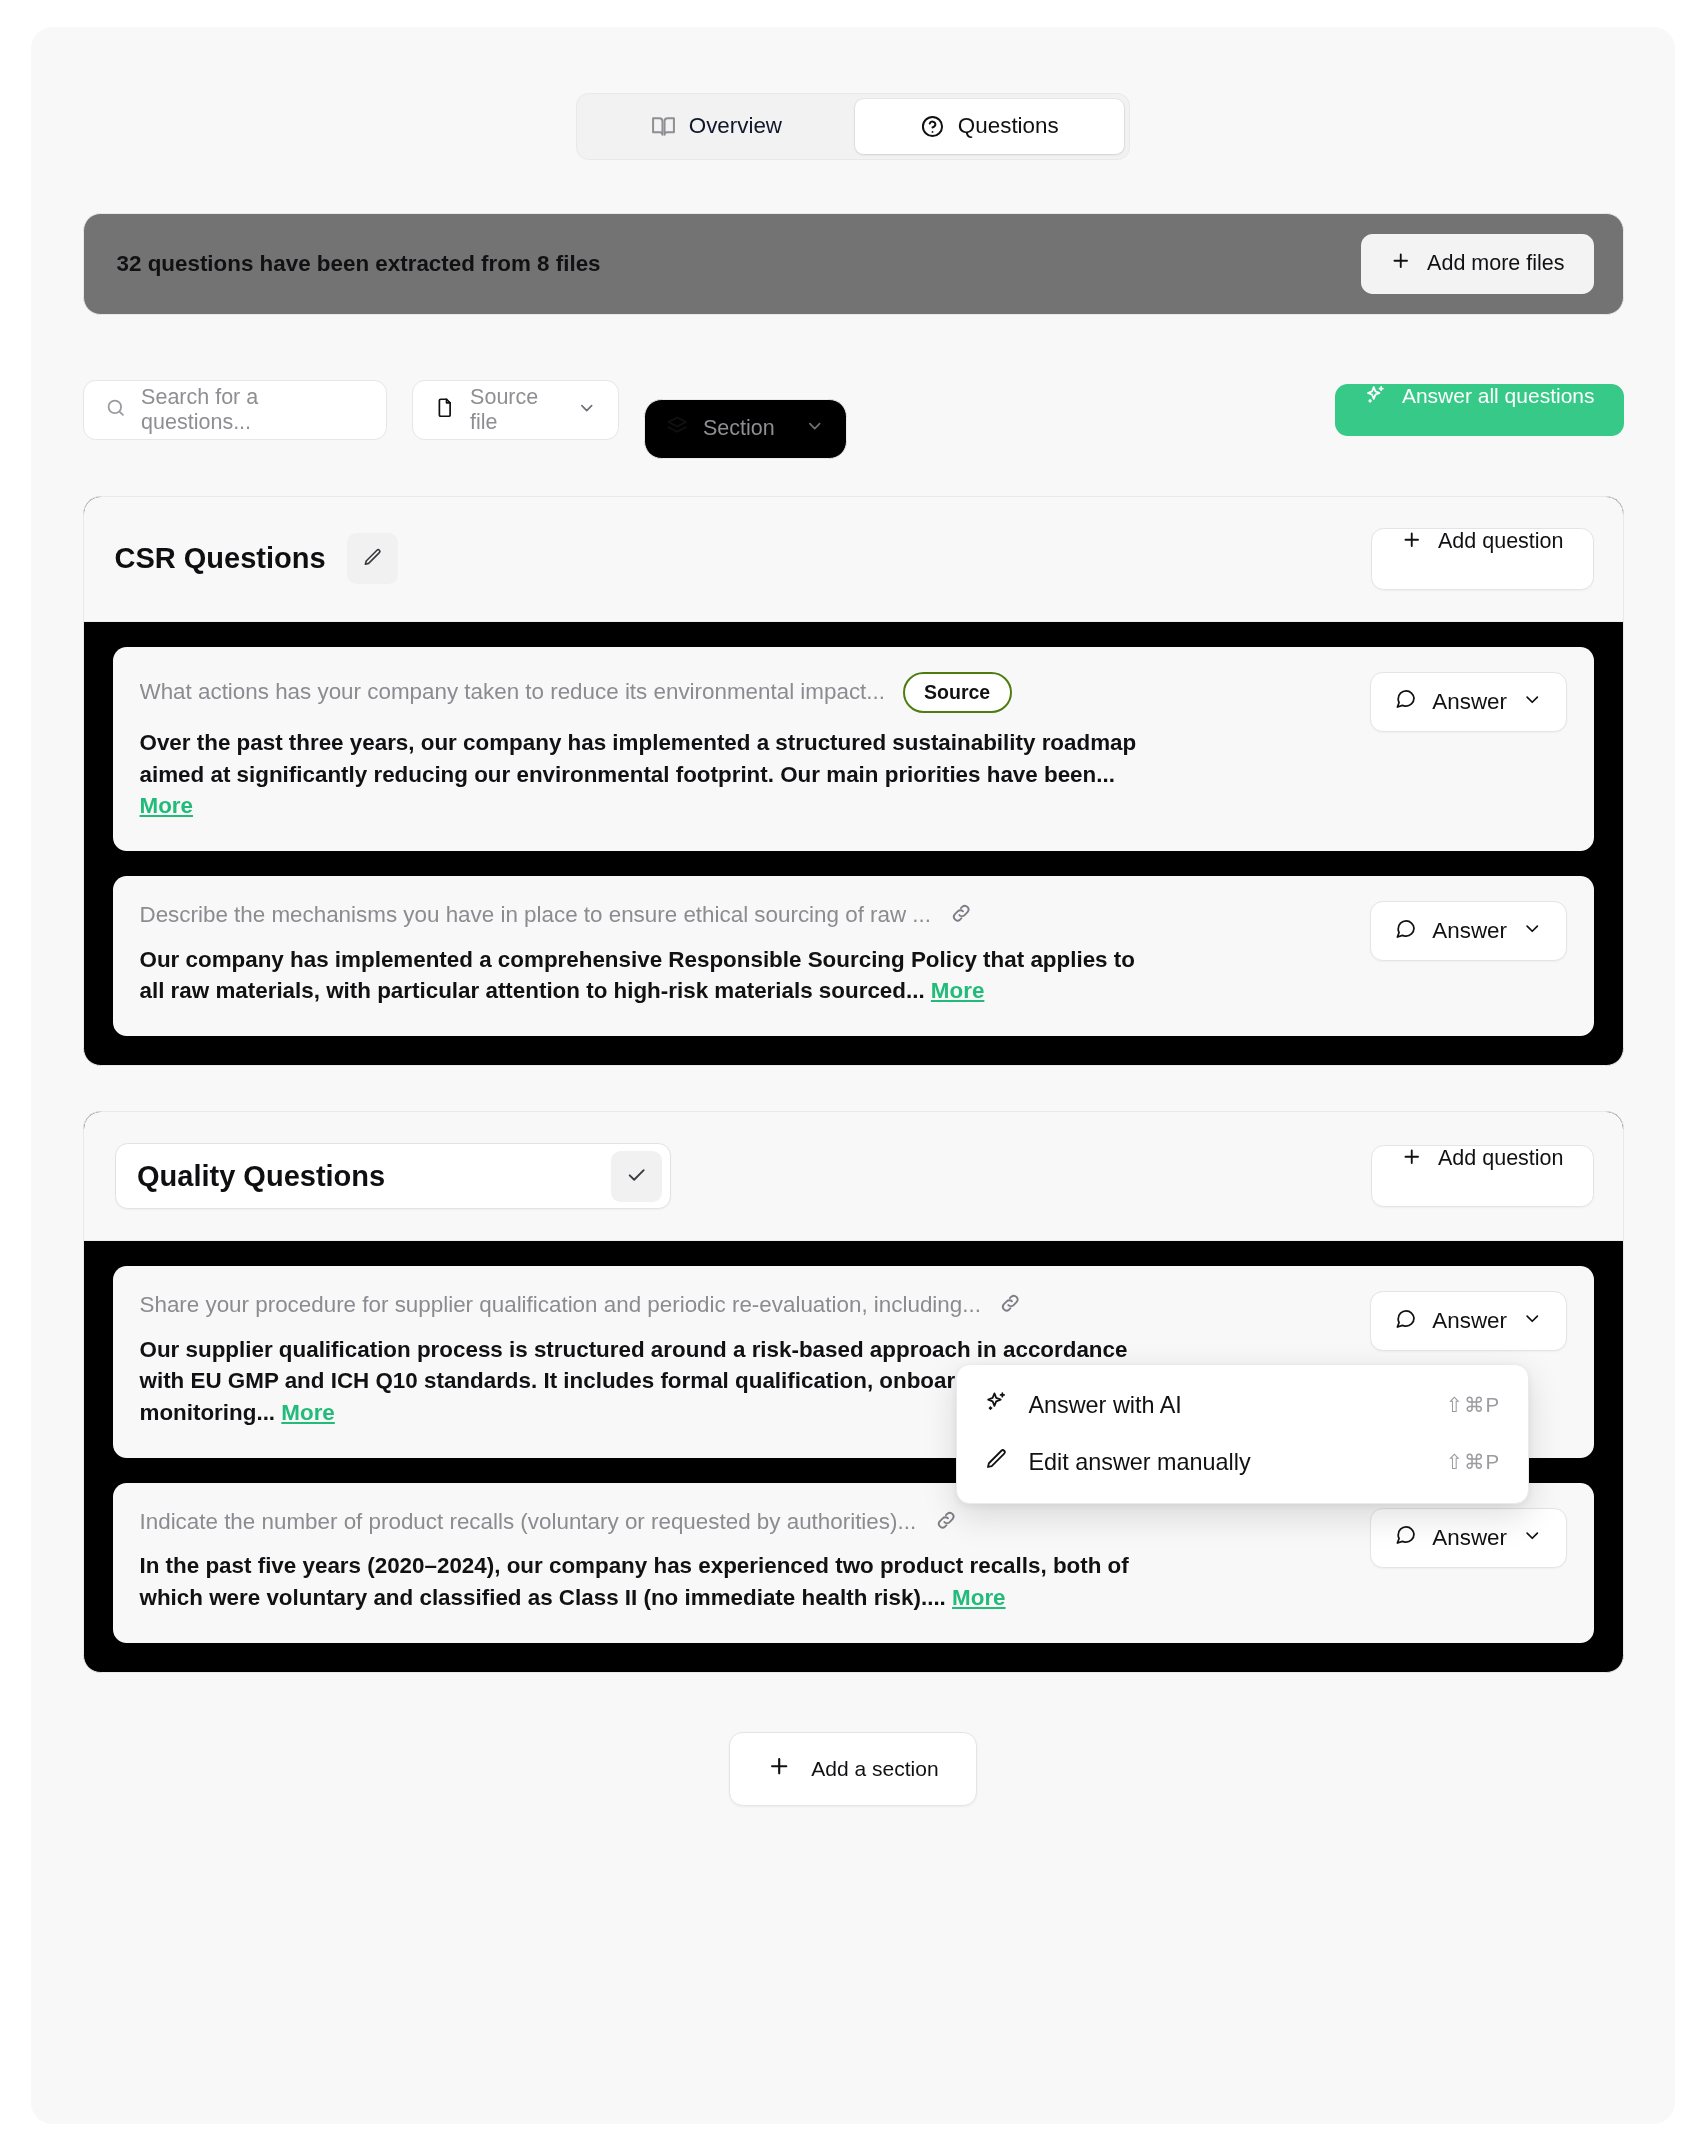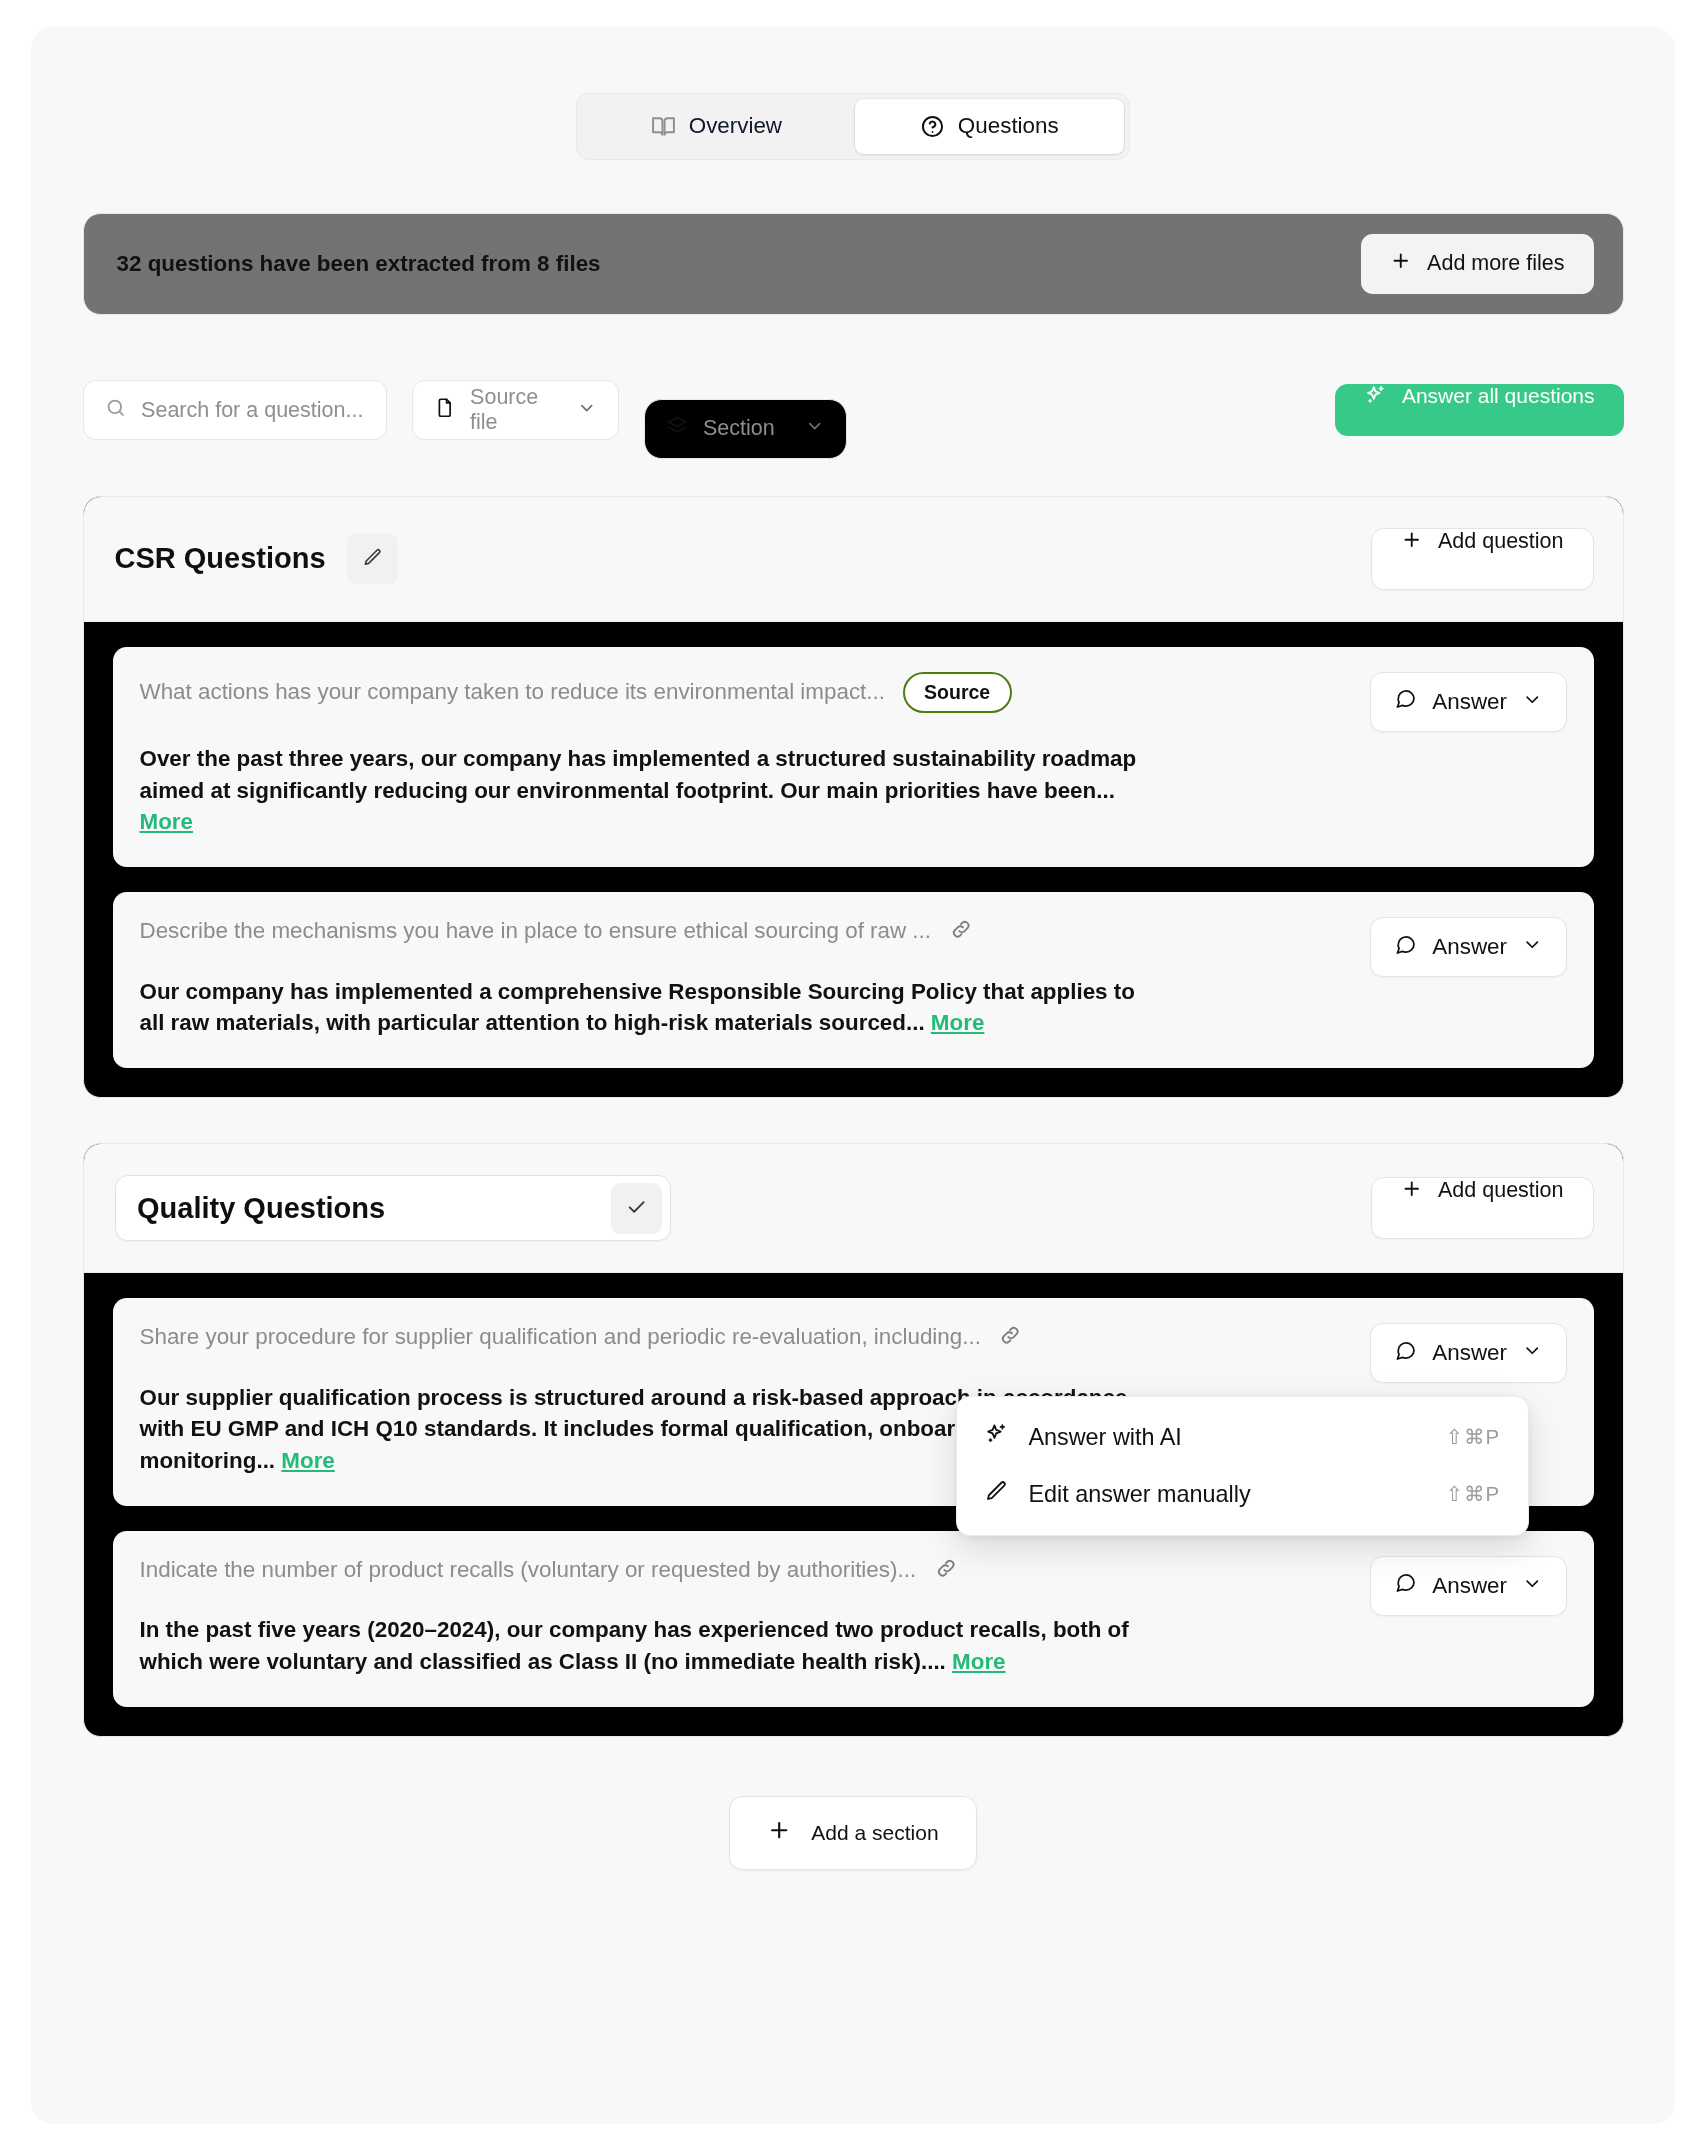--- a/index.html
+++ b/index.html
@@ -158,21 +158,21 @@
     flex: none;
     display: inline-flex; align-items: center;
     height: 41px; padding: 0 19.5px;
     background: #ffffff;
     border: 2px solid #4d7c0f;
     border-radius: 20.5px;
     font-size: 19.5px; font-weight: 700; color: #111113;
     cursor: pointer;
   }
   .atext {
-    margin-top: 30px;
+    margin-top: 14px;
     font-size: 22.4px; font-weight: 700; color: #111113;
     line-height: 1.42;
     max-width: 1014px;
   }
   .more { color: #22bb79; text-decoration: underline; cursor: pointer; font-weight: 700; }
   .answer-btn {
     flex: none; align-self: flex-start;
     display: flex; align-items: center; gap: 14.6px;
     height: 60px; padding: 0 23.4px;
     background: #ffffff;
@@ -262,21 +262,21 @@
   </div>
 
   <div class="toolbar">
     <div class="field search">
       <span>
         <svg width="21.5" height="21.5" viewBox="0 0 24 24" fill="none" stroke="#9a9aa0" stroke-width="2" stroke-linecap="round">
               <circle cx="11" cy="11" r="7"></circle>
               <path d="M20 20l-3.8-3.8"></path>
             </svg>
       </span>
-      <span>Search for a question...</span>
+      <span>Search for a questions...</span>
     </div>
 
     <div class="field select srcfile">
       <span>
         <svg width="21.5" height="21.5" viewBox="0 0 24 24" fill="none" stroke="#111113" stroke-width="1.9" stroke-linecap="round" stroke-linejoin="round">
               <path d="M14 2.5H7.5A1.5 1.5 0 0 0 6 4v16a1.5 1.5 0 0 0 1.5 1.5h9A1.5 1.5 0 0 0 18 20V6.5z"></path>
               <path d="M14 2.5V6.5H18"></path>
             </svg>
       </span>
       <span>Source file</span>

